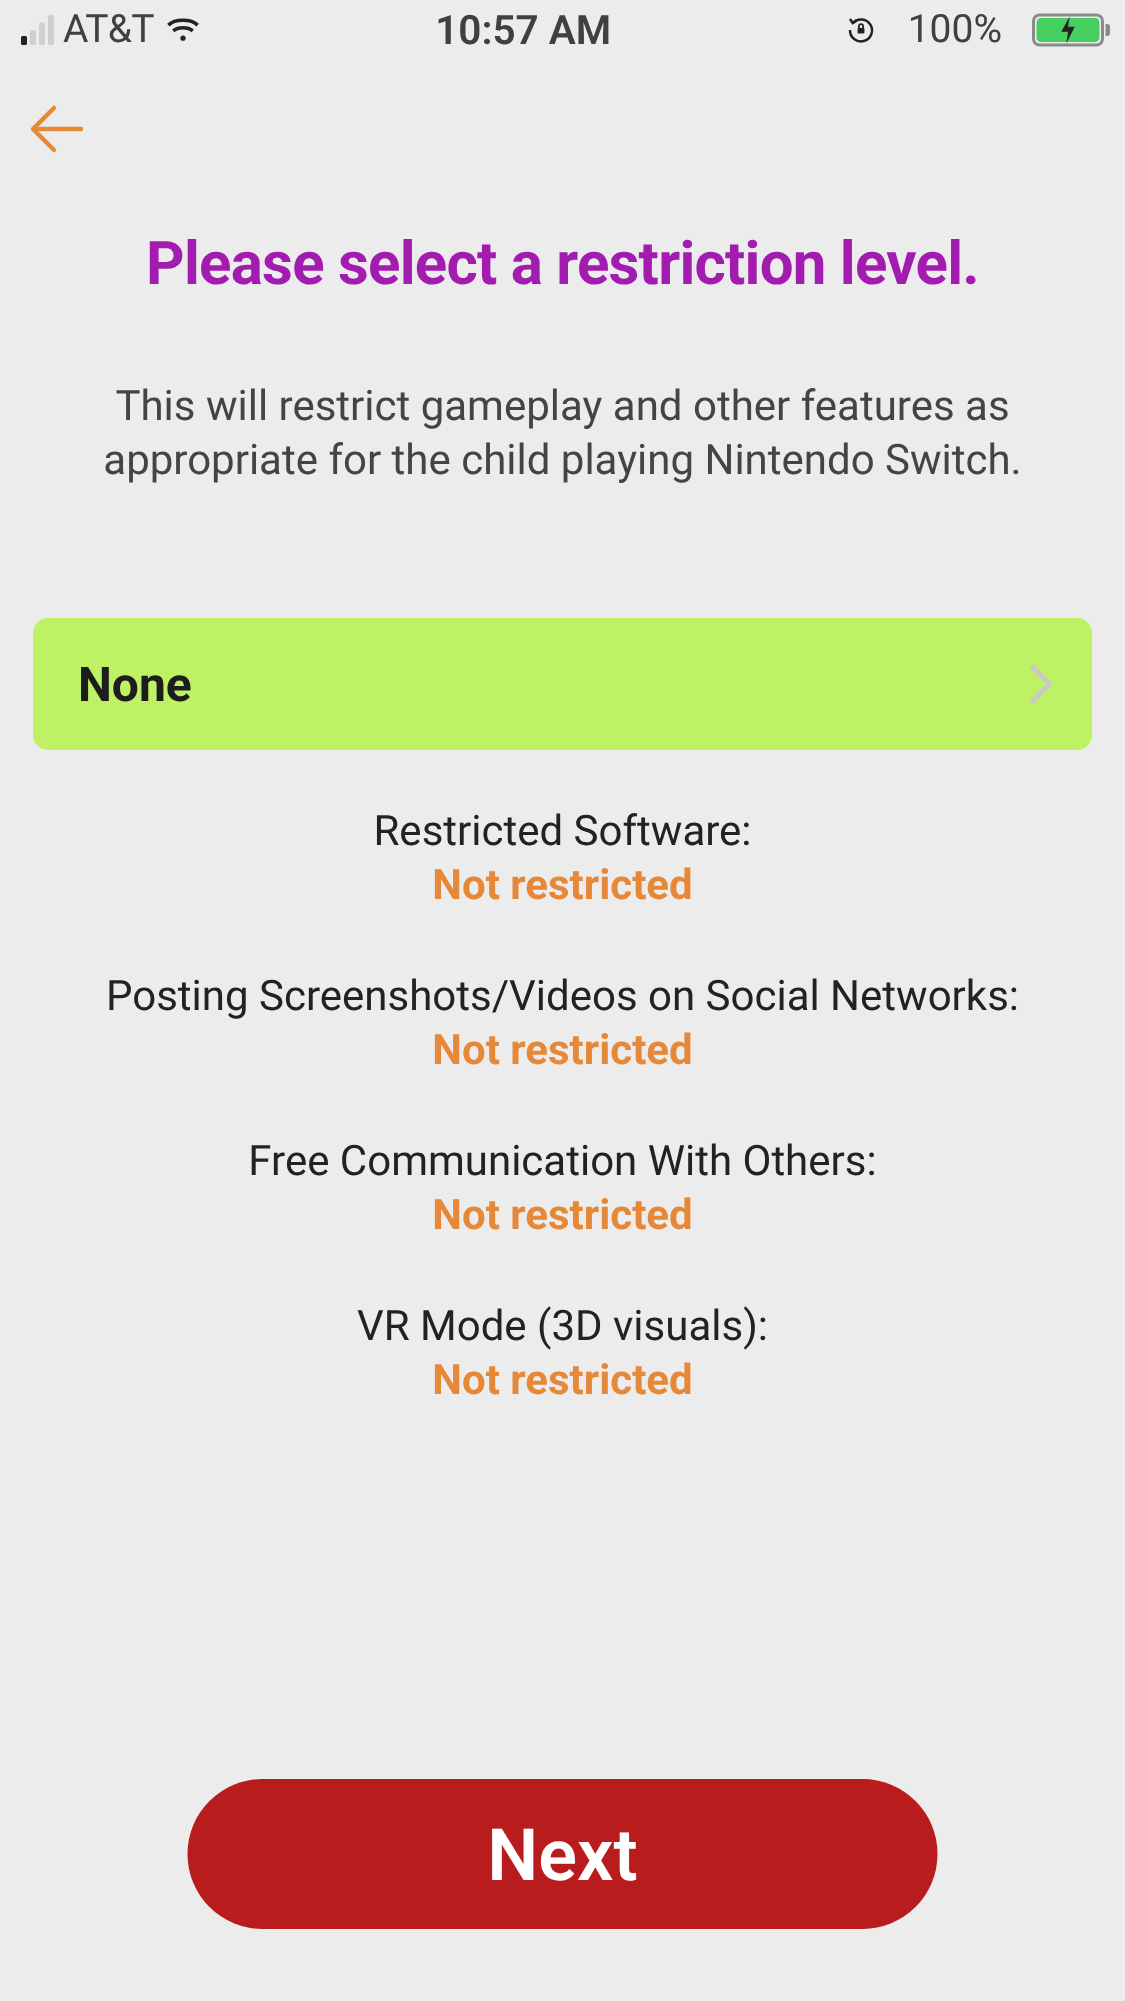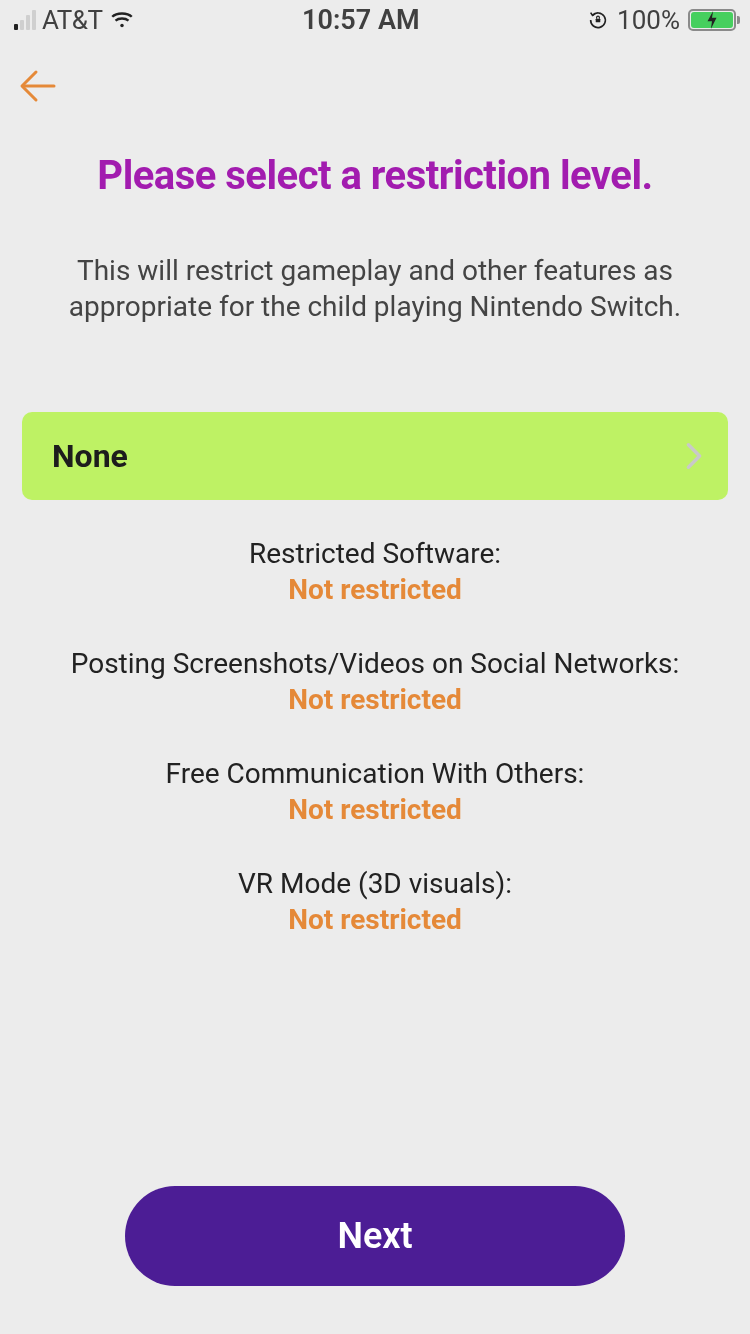--- a/index.html
+++ b/index.html
@@ -45,21 +45,21 @@
     .signal-bars span:nth-child(1){height:6px;background:#222;}
     .signal-bars span:nth-child(2){height:10px;}
     .signal-bars span:nth-child(3){height:15px;}
     .signal-bars span:nth-child(4){height:20px;}
     .carrier { font-size: 26px; letter-spacing: -0.5px; }
     .wifi-icon svg { width: 26px; height: 26px; display:block; }
     .status-center { font-weight: 600; font-size: 27px; }
     .status-right {
       display: flex;
       align-items: center;
-      gap: 8px;
+      gap: 20px;
     }
     .lock-rot svg { width: 22px; height: 22px; display:block;}
     .batt-pct { font-size: 26px; }
     .battery {
       position: relative;
       width: 48px;
       height: 22px;
       border: 2px solid #8a8a8a;
       border-radius: 5px;
     }
@@ -159,23 +159,23 @@
     .next-wrap {
       position: absolute;
       bottom: 48px;
       left: 0; right: 0;
       display: flex;
       justify-content: center;
     }
     .next-btn {
       width: 500px;
       height: 100px;
-      background: #4c1d95;
+      background: #b91c1c;
       color: #fff;
-      font-size: 36px;
+      font-size: 48px;
       font-weight: 600;
       border: none;
       border-radius: 54px;
       cursor: pointer;
     }
   </style>
 </head>
 <body>
 
 <div class="status-bar">

